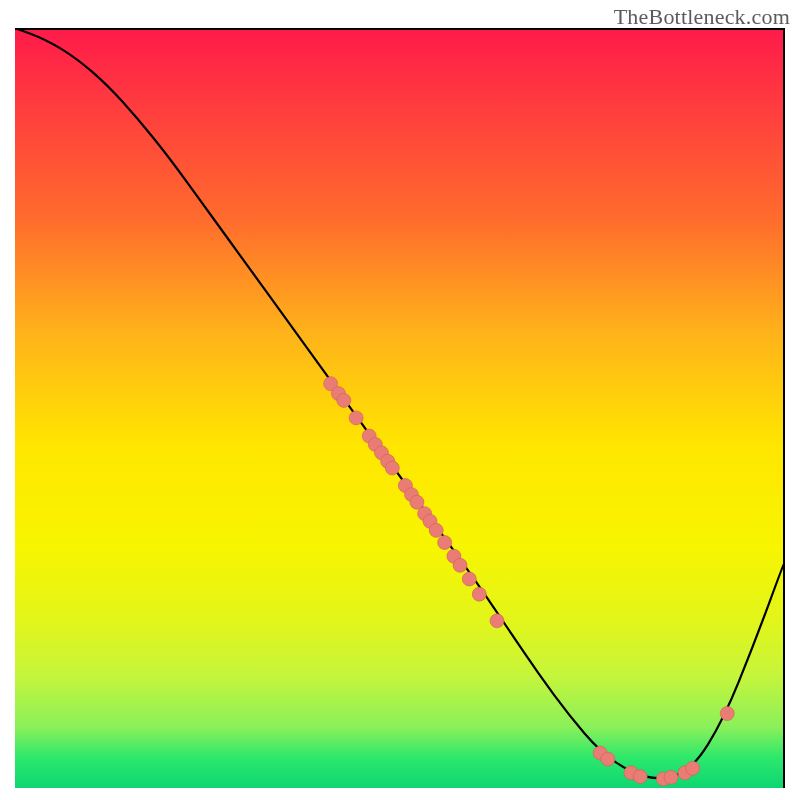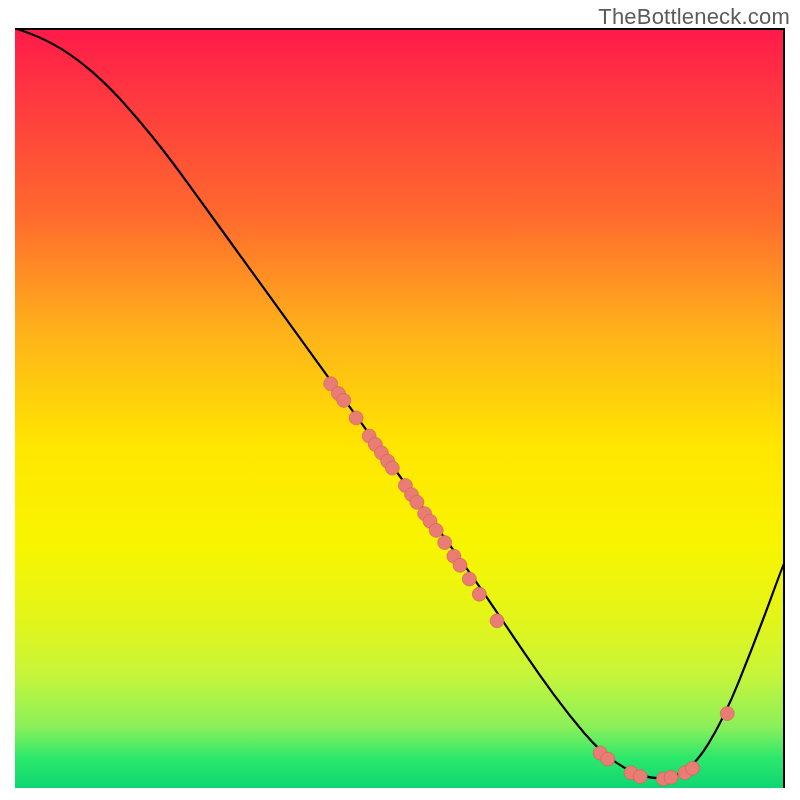--- a/index.html
+++ b/index.html
@@ -8,20 +8,21 @@
     width: 800px;
     height: 800px;
     overflow: hidden;
     background: #ffffff;
     font-family: Arial, Helvetica, sans-serif;
   }
   .stage {
     position: relative;
     width: 800px;
     height: 800px;
+    font-family: Liberation Serif, serif;
   }
   .attribution {
     position: absolute;
     top: 4px;
     right: 10px;
     font-size: 22px;
     font-weight: 400;
     color: #5b5b5b;
     letter-spacing: 0.2px;
   }

